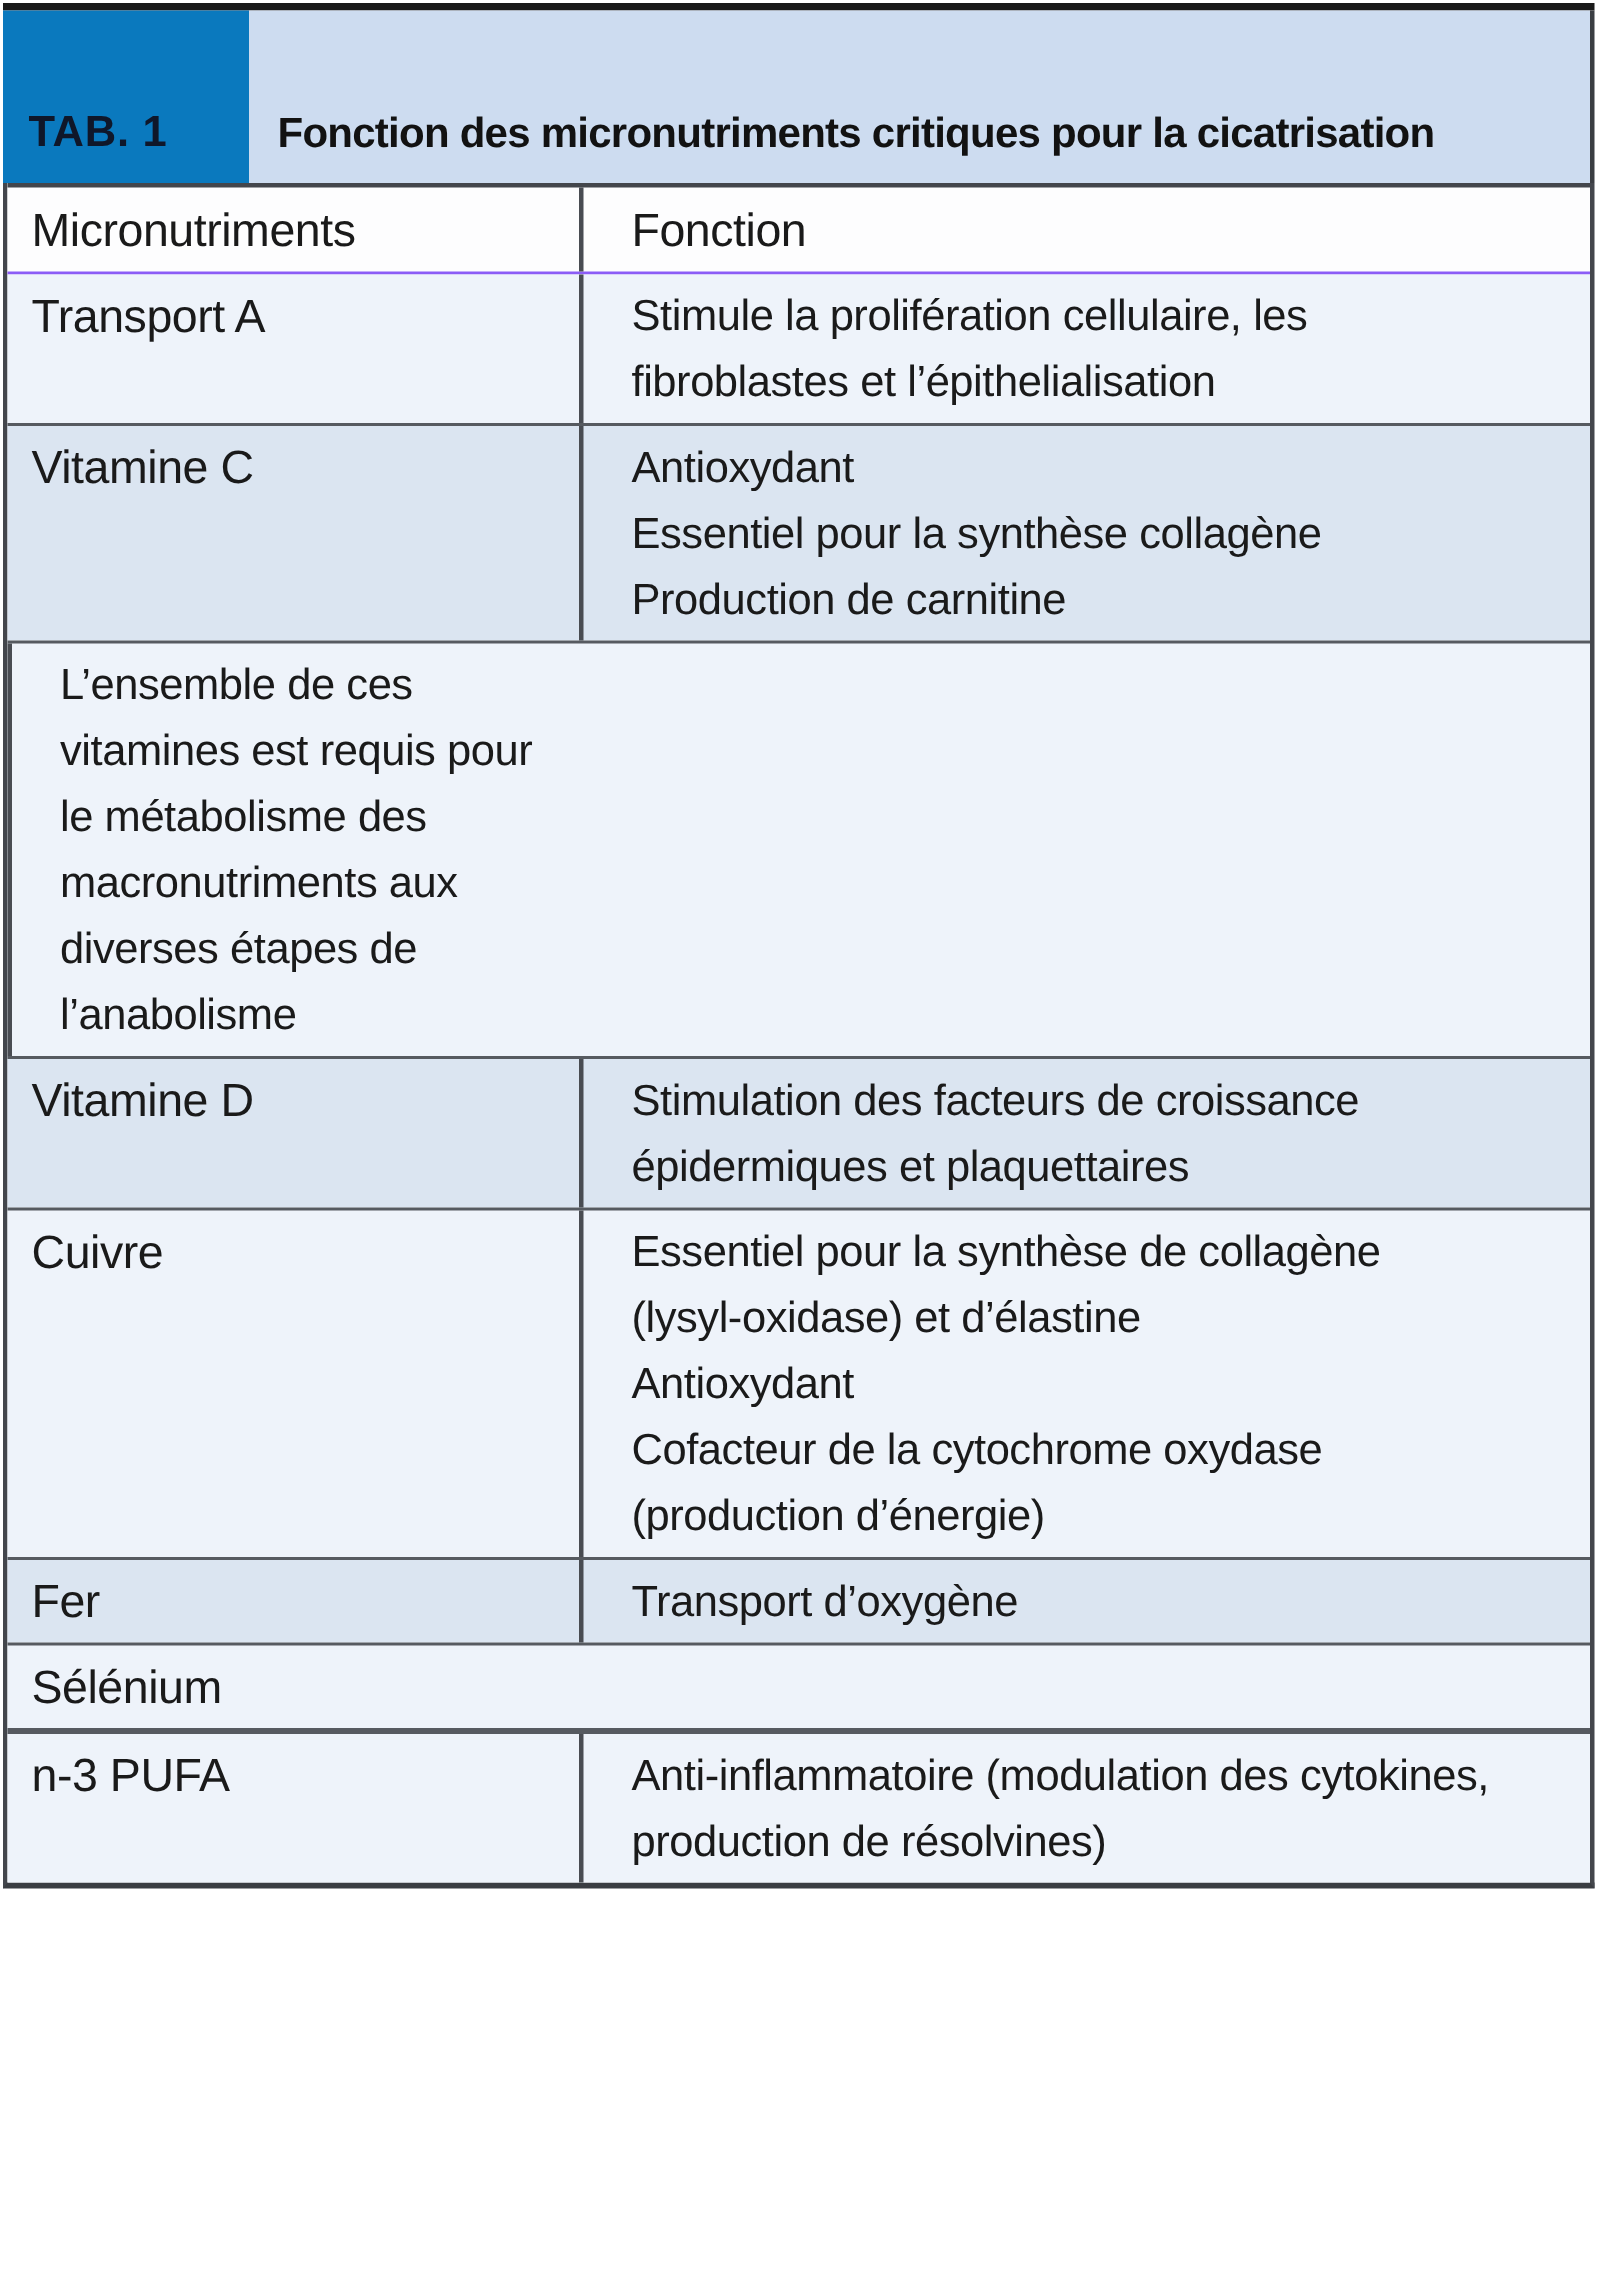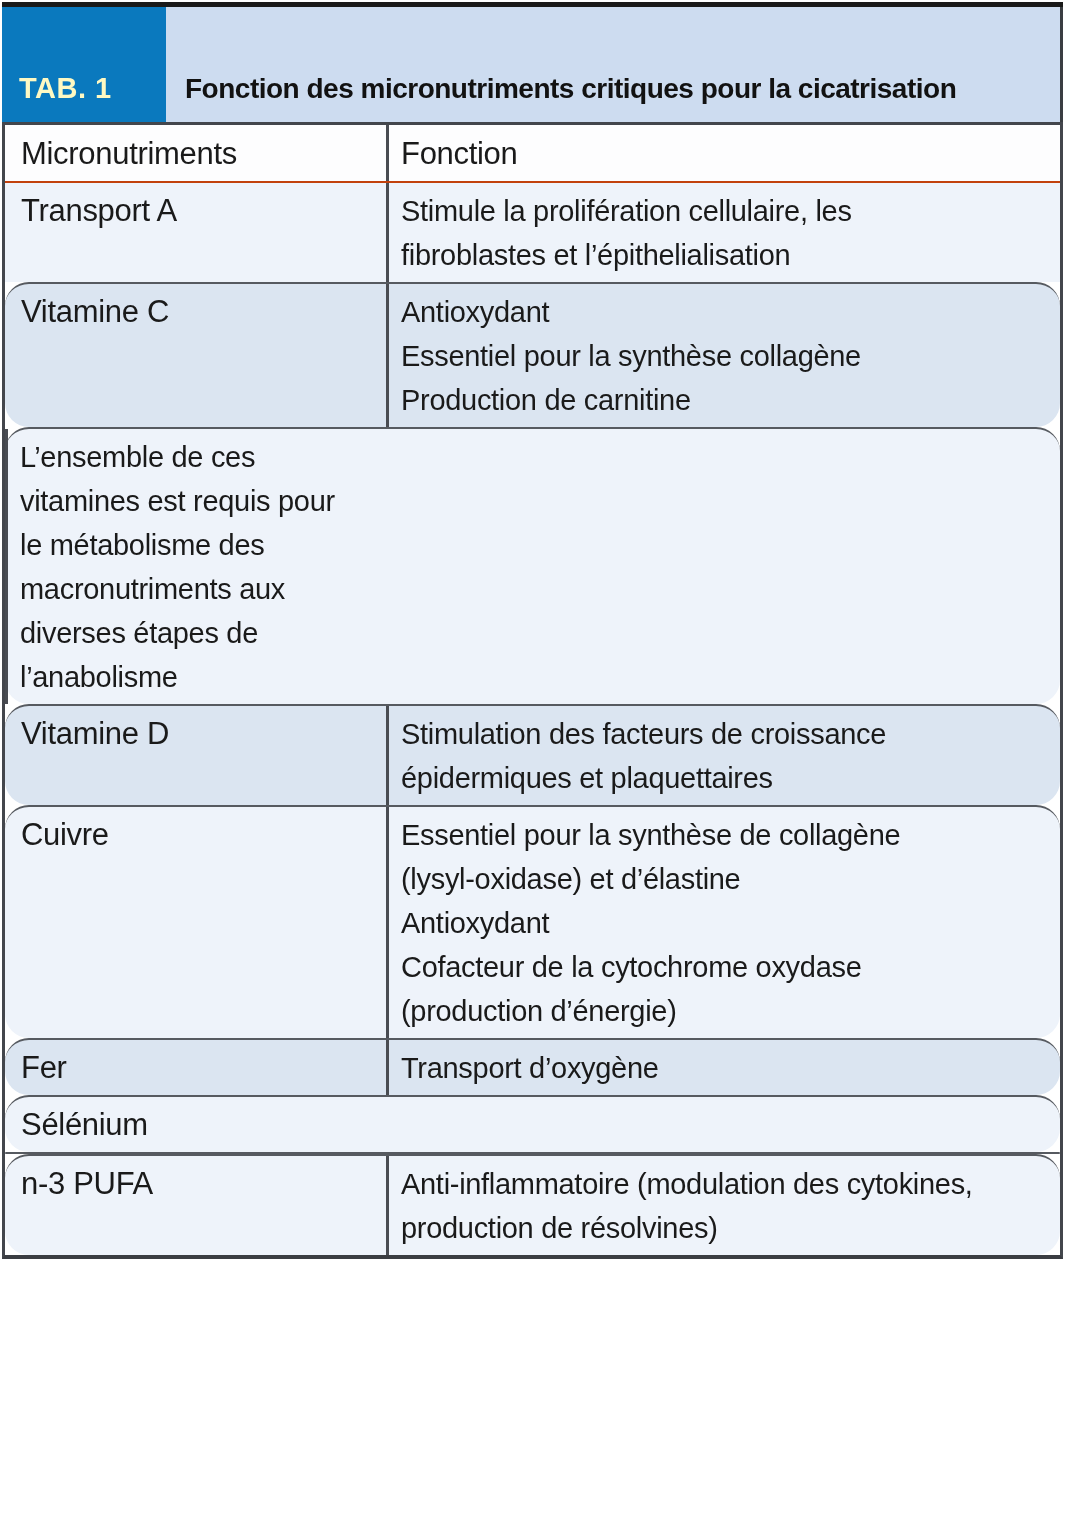--- a/index.html
+++ b/index.html
@@ -27,21 +27,21 @@
   .band {
     display: flex;
     height: 115px;
     border-right: 3px solid #3a3d42;
     box-sizing: border-box;
   }
   .tab-box {
     width: 164px;
     flex: 0 0 164px;
     background: #0a79be;
-    color: #fef9c3;
+    color: #0f172a;
     font-weight: bold;
     font-size: 29px;
     display: flex;
     align-items: flex-end;
     padding: 0 0 17px 17px;
     box-sizing: border-box;
     letter-spacing: 0.5px;
   }
   .band-title {
     flex: 1;
@@ -62,39 +62,38 @@
     border-right: 3px solid #43464c;
     border-bottom: 4px solid #3a3d42;
     box-sizing: border-box;
   }
   .row {
     display: grid;
     grid-template-columns: 381px 1fr;
   }
   .thead {
     border-top: 3px solid #43464c;
-    border-bottom: 2px solid #c2410c;
+    border-bottom: 2px solid #8b5cf6;
     background: #fdfdfe;
   }
   .tbody .row + .row {
     border-top: 2px solid #565a60;
-    border-radius: 24px;
   }
   .tbody .row:nth-child(odd) { background: #eef3fa; }
   .tbody .row:nth-child(even) { background: #dbe5f1; }
   .c1 {
     padding: 6px 10px 5px 16px;
     font-size: 31px;
     line-height: 44px;
     letter-spacing: -0.3px;
     box-sizing: border-box;
   }
   .c2 {
     border-left: 3px solid #494c52;
-    padding: 6px 14px 5px 12px;
+    padding: 6px 14px 5px 32px;
     font-size: 29px;
     line-height: 44px;
     letter-spacing: -0.3px;
     white-space: pre-line;
     box-sizing: border-box;
   }
   .thead .c1, .thead .c2 {
     font-size: 31px;
     min-height: 56px;
     padding-top: 7px;

